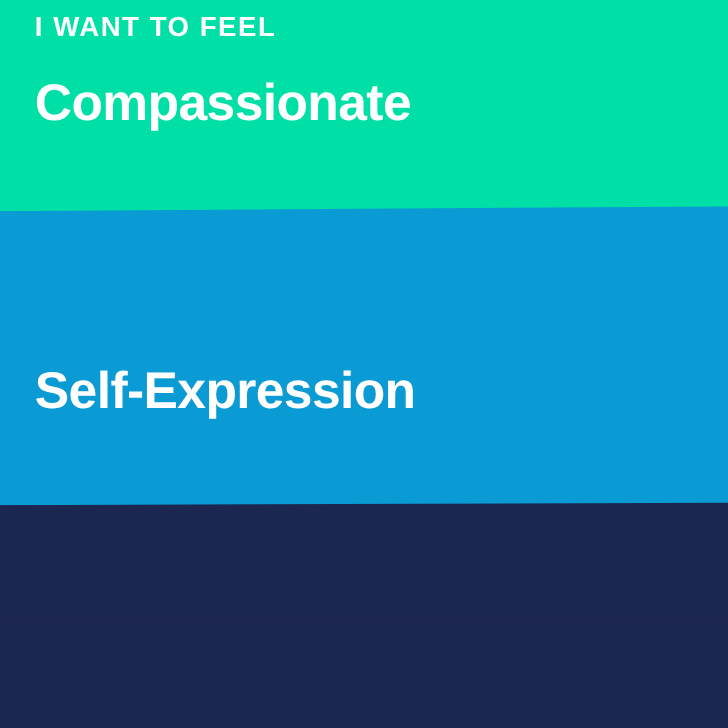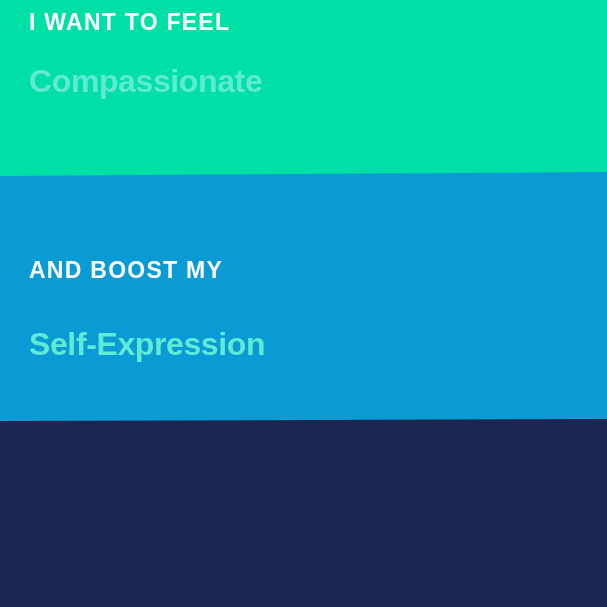--- a/index.html
+++ b/index.html
@@ -77,22 +77,22 @@
     color: #ffffff;
     font-size: 23px;
     font-weight: bold;
     letter-spacing: 0.055em;
     line-height: 1.0;
     white-space: nowrap;
   }
 
   .headline {
     display: block;
-    color: #5eead4;
-    font-size: 32px;
+    color: #ffffff;
+    font-size: 43px;
     font-weight: bold;
     letter-spacing: -0.012em;
     line-height: 1.0;
     white-space: nowrap;
   }
 
   .slot-1 .headline { margin-top: 31px; }
   .slot-2 .headline { margin-top: 46px; }
   .slot-3 .headline { margin-top: 31px; }
 </style>
@@ -106,19 +106,18 @@
   <div class="band band-green"></div>
 
   <div class="content">
 
     <div class="slot slot-1">
       <span class="eyebrow">I WANT TO FEEL</span>
       <span class="headline">Compassionate</span>
     </div>
 
     <div class="slot slot-2">
-      <span class="eyebrow">AND BOOST MY</span>
       <span class="headline">Self-Expression</span>
     </div>
 
 
   </div>
 </div>
 
 </body></html>

